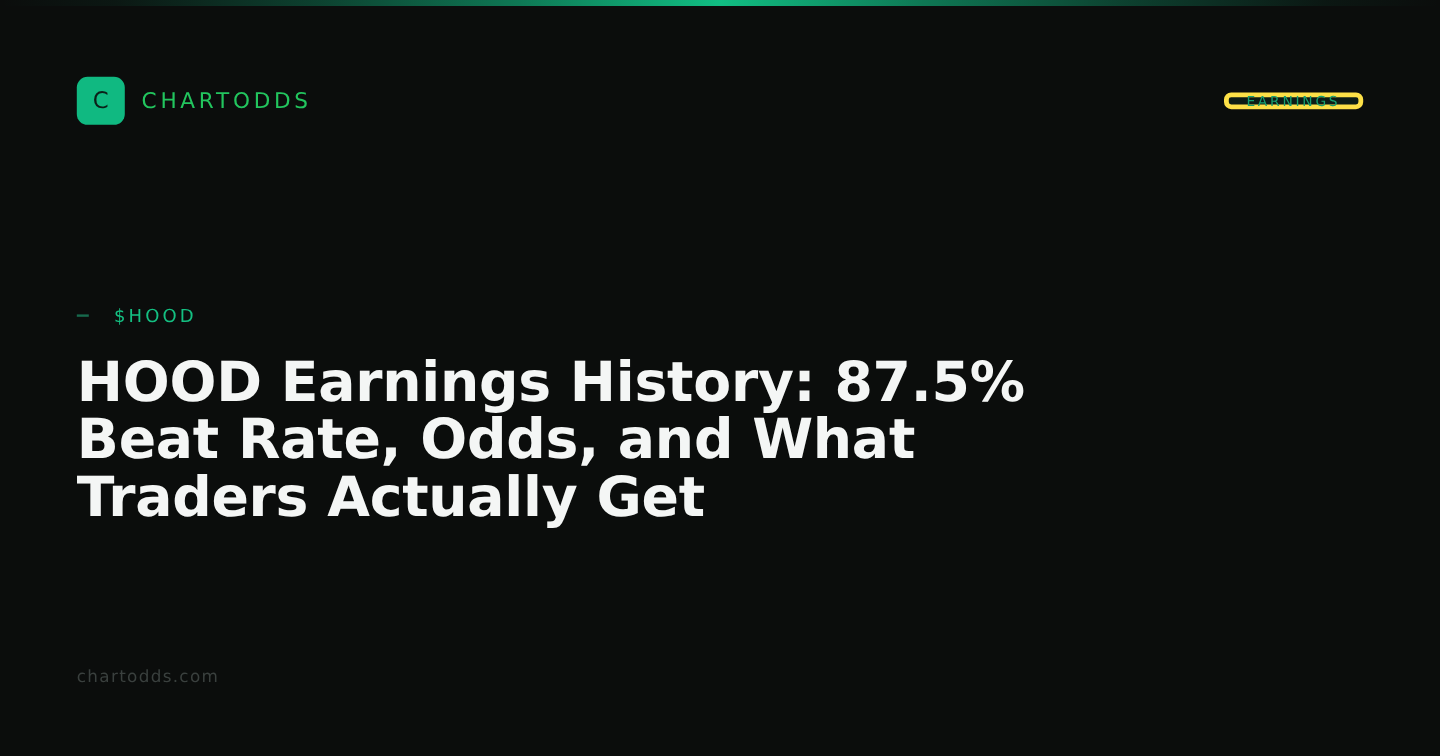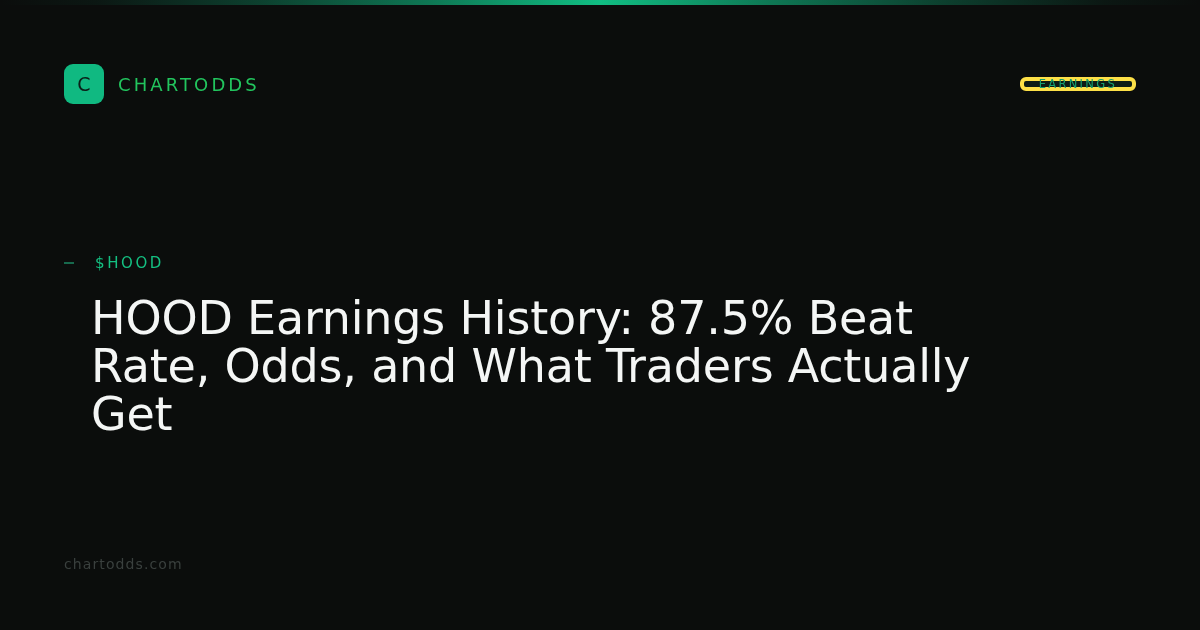--- a/index.html
+++ b/index.html
@@ -128,26 +128,25 @@
     margin-left: 21px;
     font-size: 15px;
     font-weight: 400;
     letter-spacing: 2.6px;
     color: #14c082;
     white-space: nowrap;
   }
 
   .headline {
     font-size: 46px;
-    font-weight: 400;
+    font-weight: 700;
     line-height: 1.045;
     letter-spacing: -0.2px;
     color: #f4f6f5;
     max-width: 880px;
-    margin-left: 27px;
   }
 
   
   .footer {
     position: absolute;
     left: 64px;
     right: 64px;
     bottom: 58px;
     display: flex;
     align-items: flex-start;

